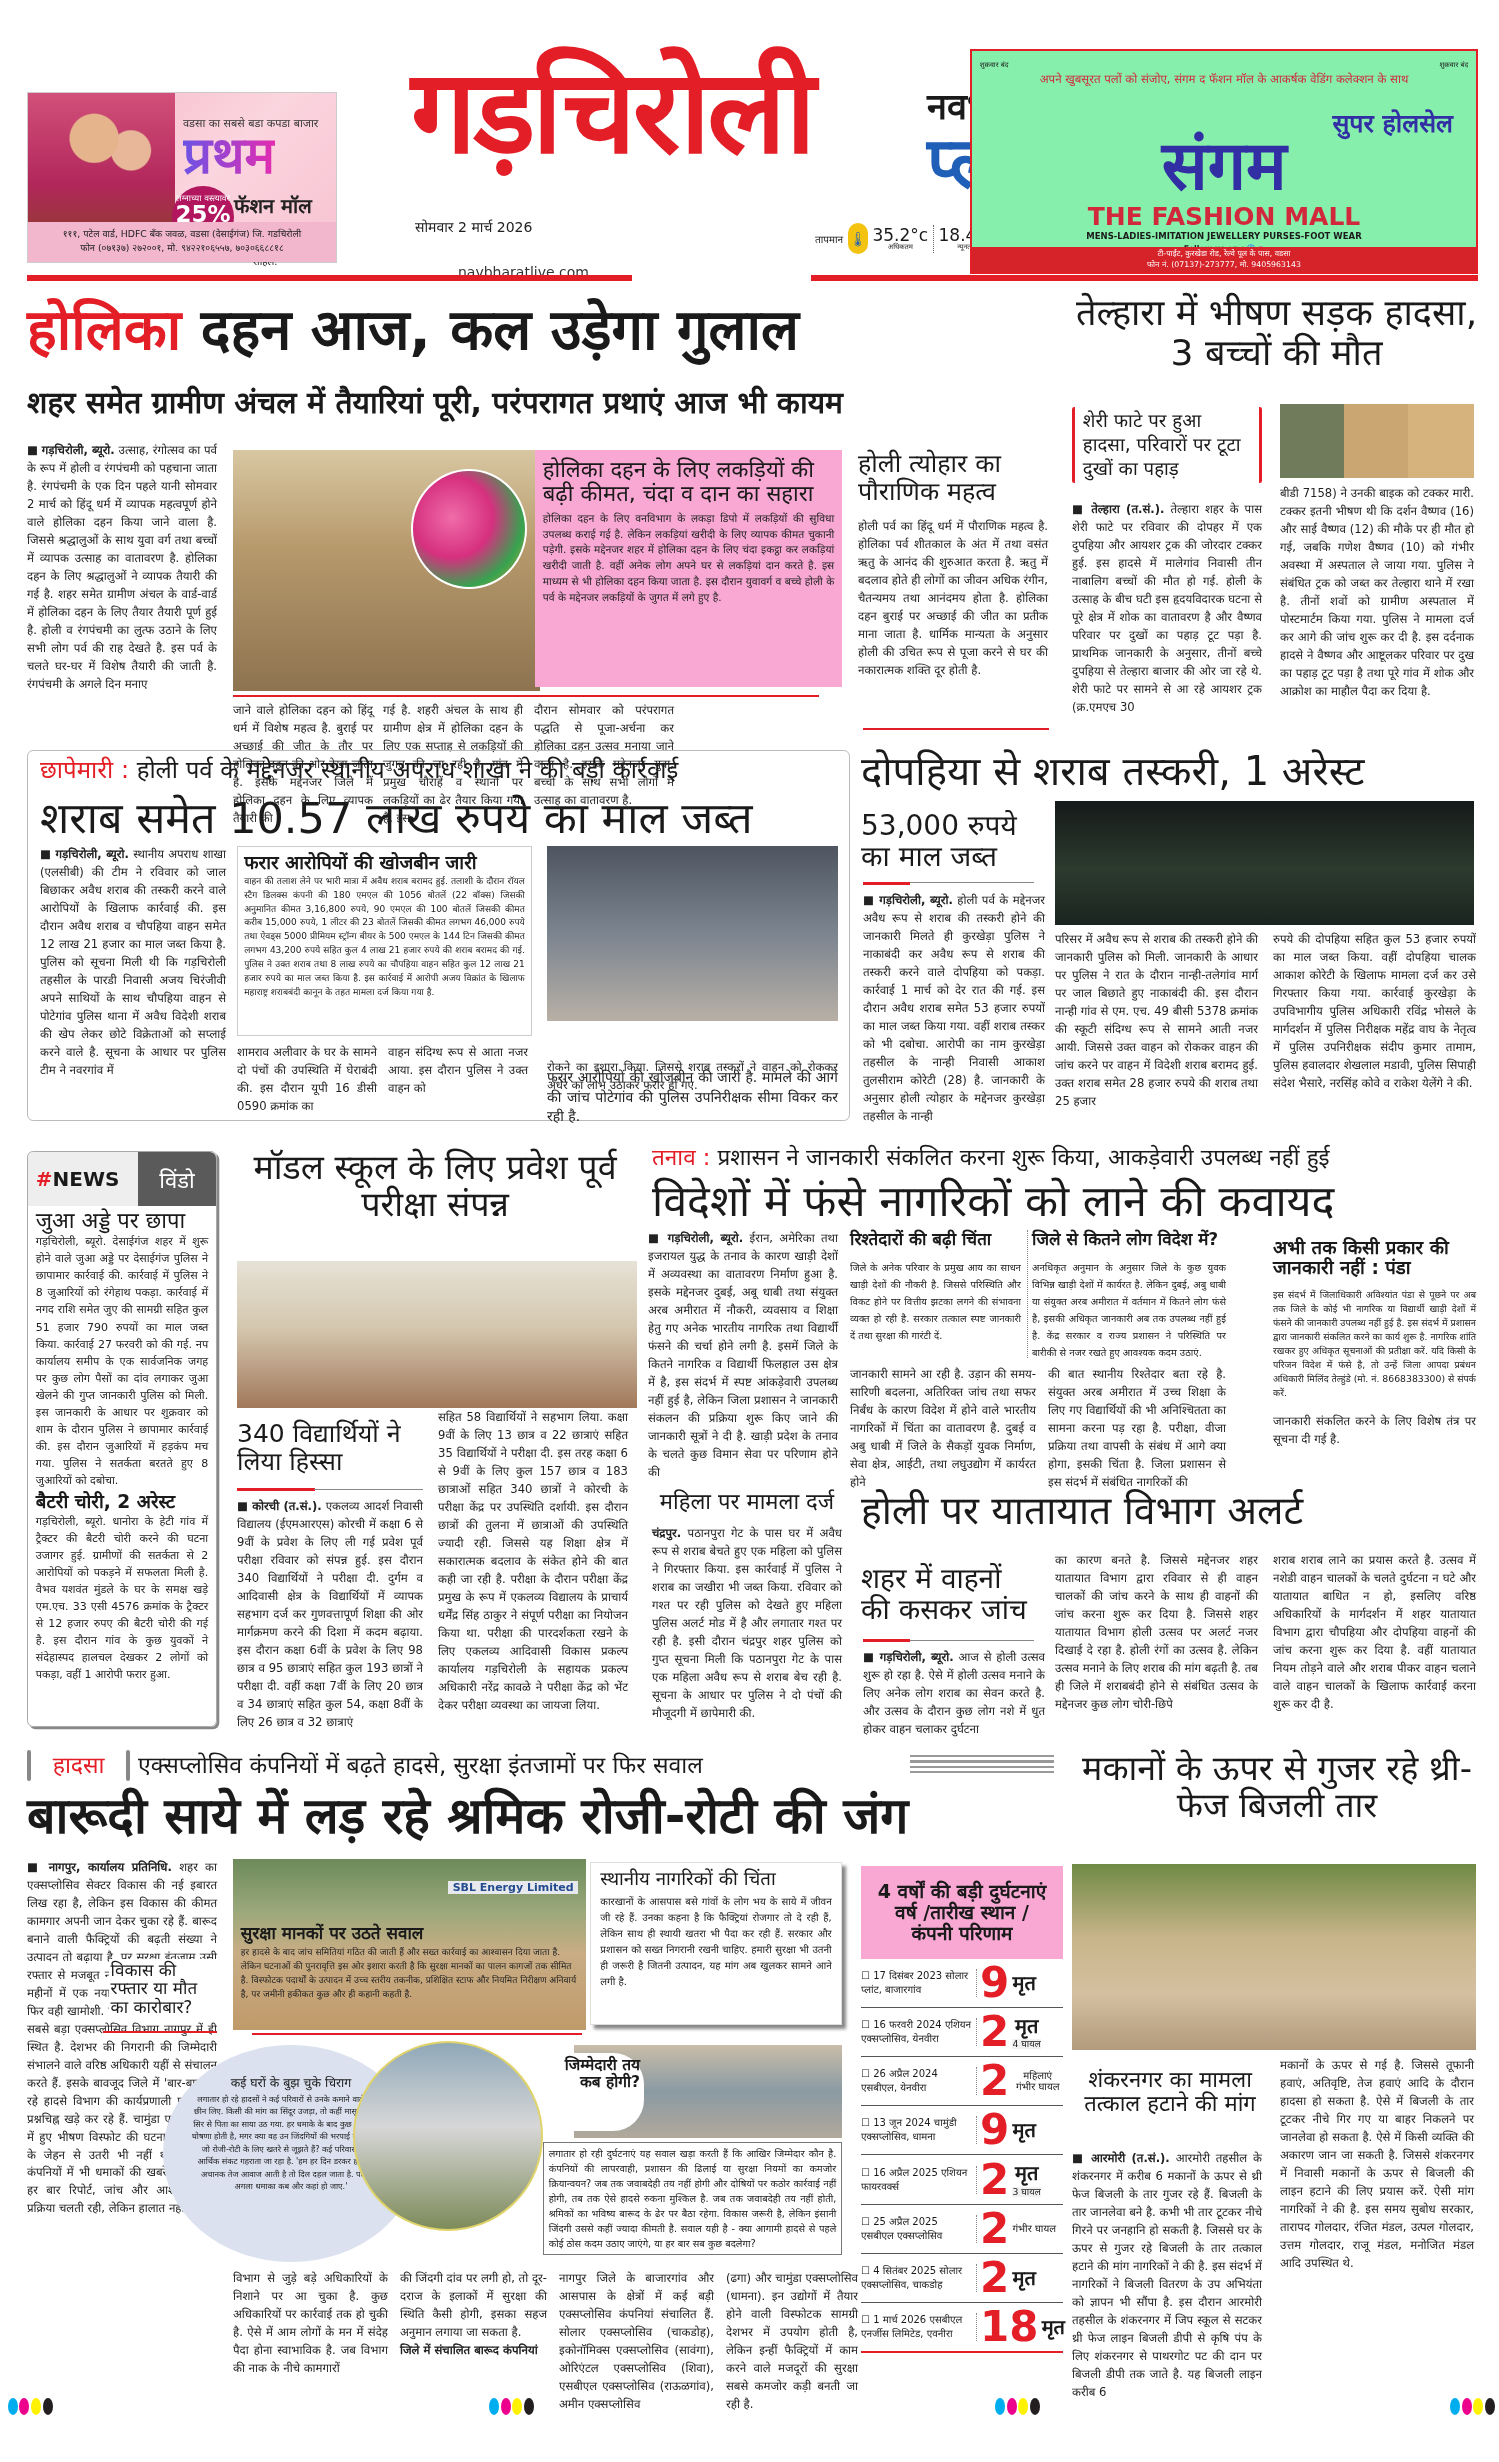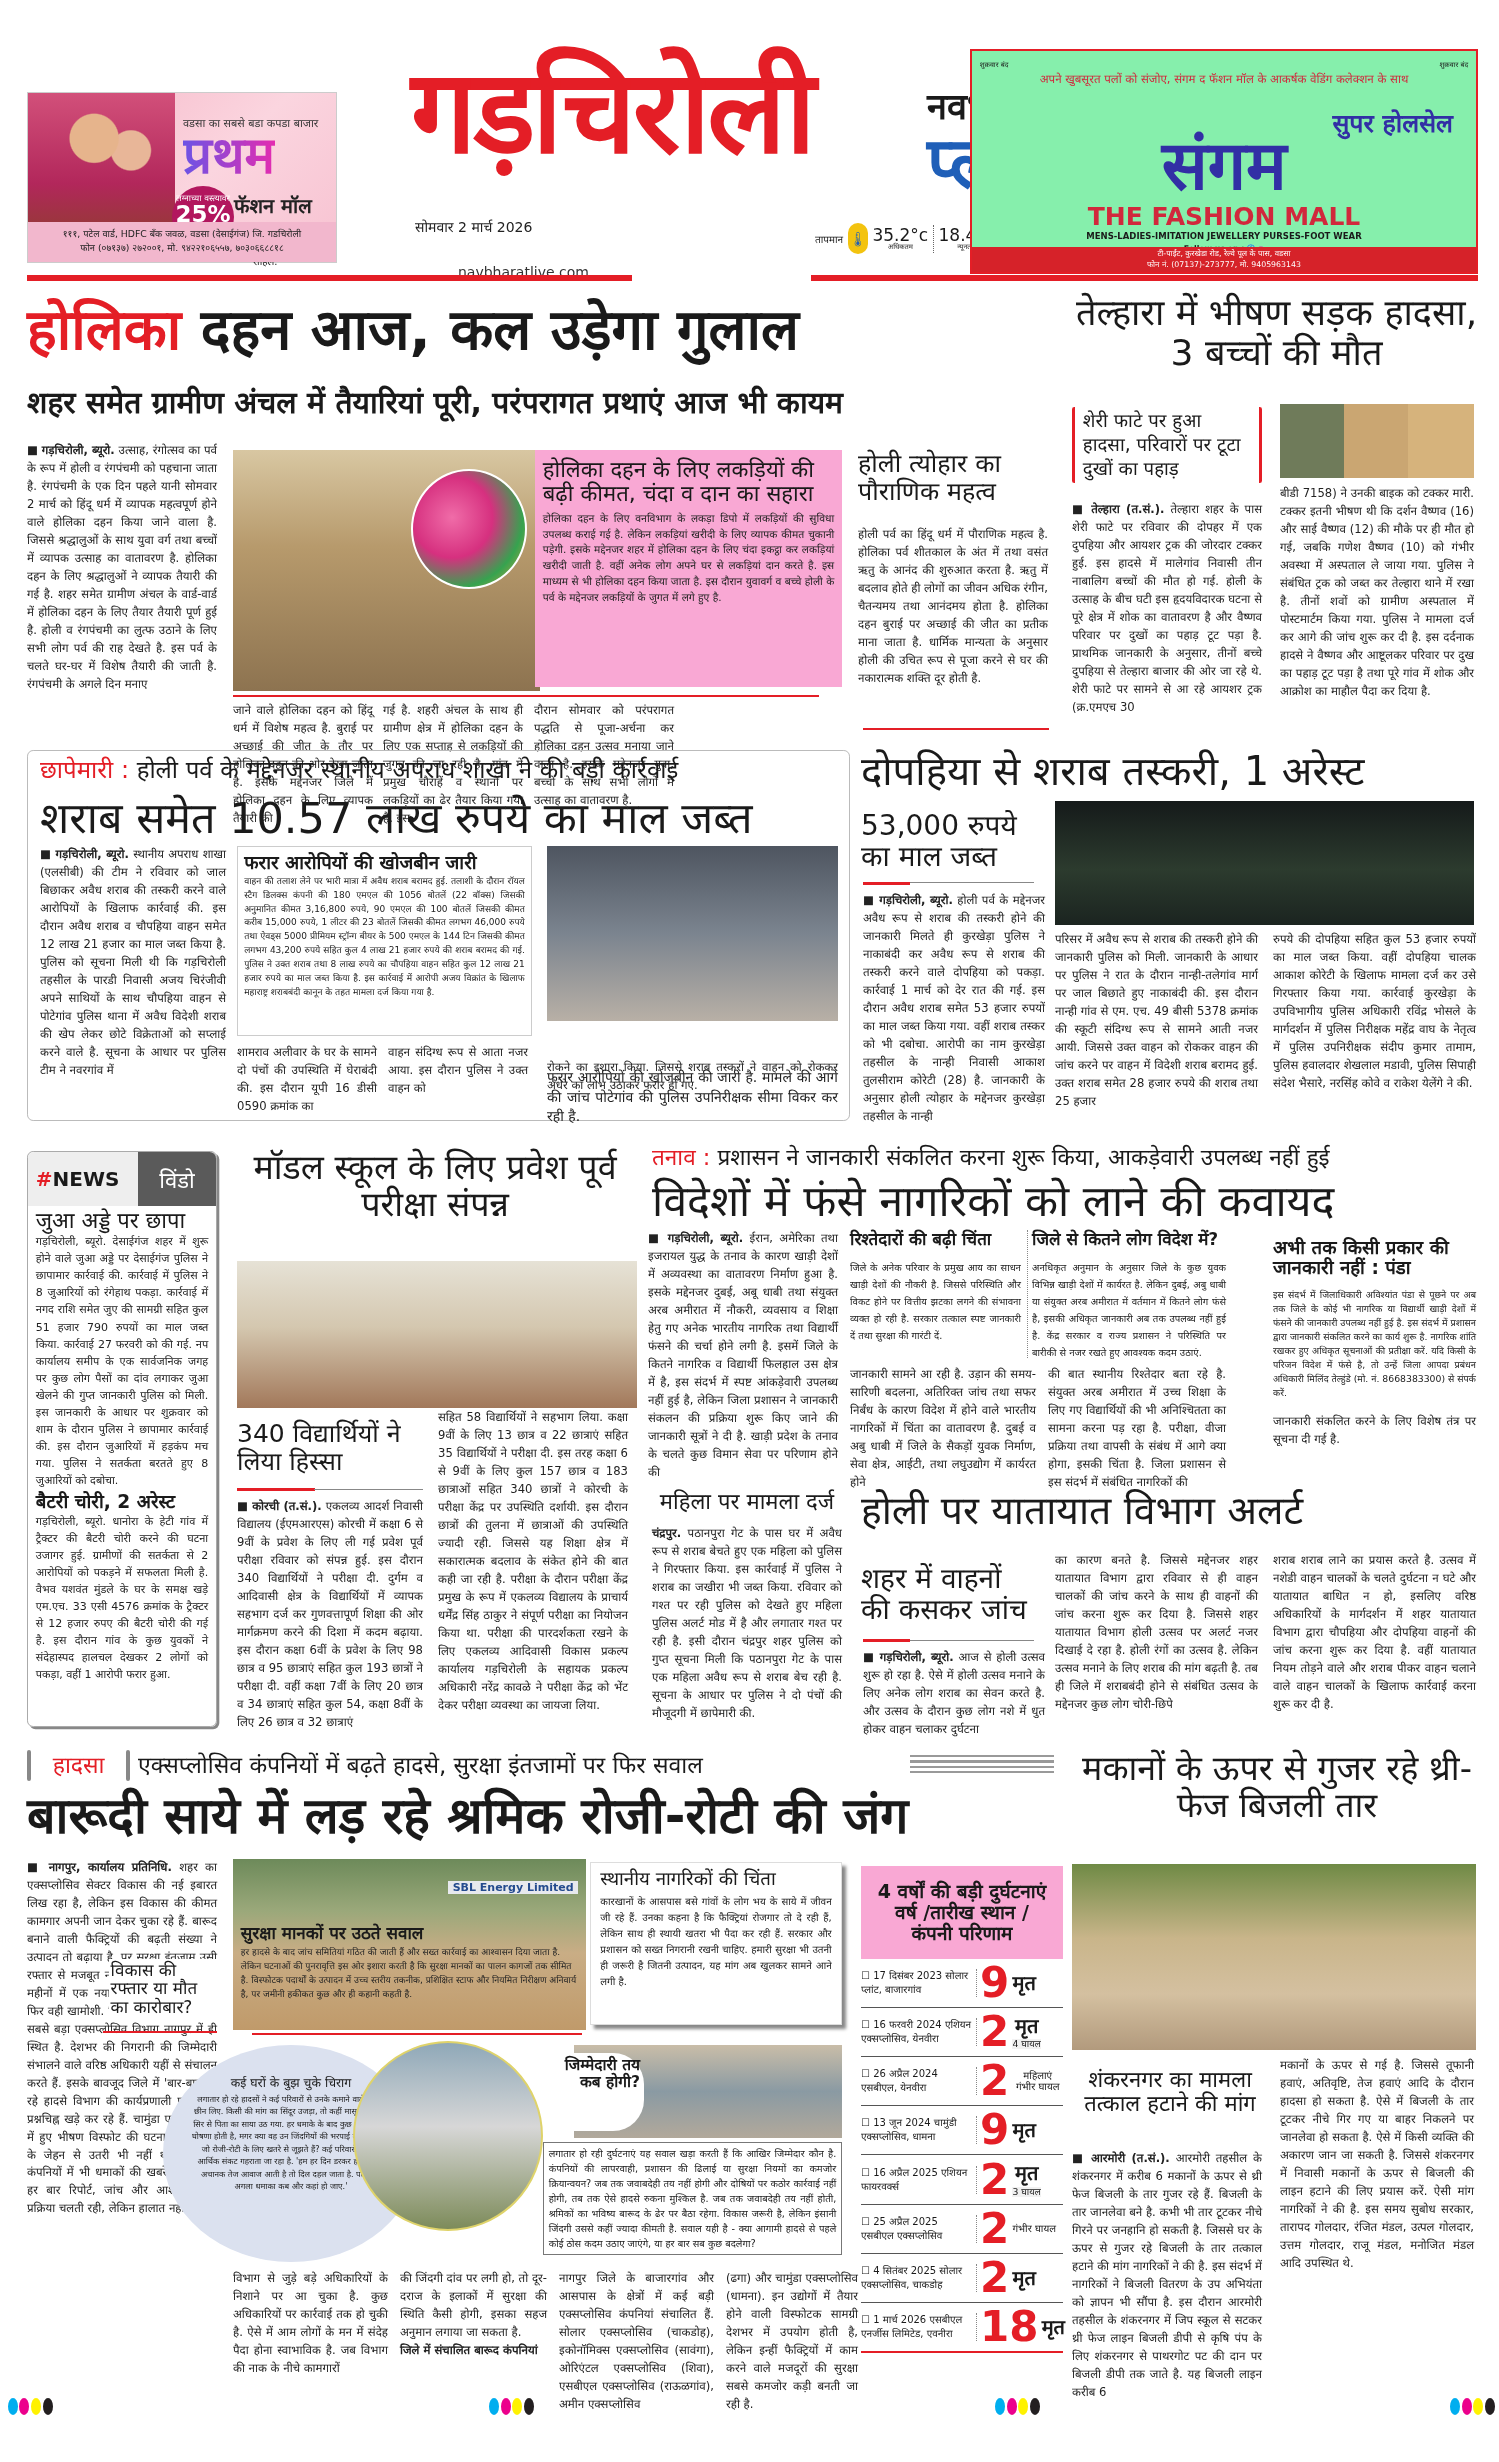--- a/index.html
+++ b/index.html
@@ -104,21 +104,21 @@
 <div class="abs sep" style="left:233px;top:695px;width:586px;height:2.3px"></div>
 <div class="abs body-text" style="left:233px;top:702px;width:140px">जाने वाले होलिका दहन को हिंदू धर्म में विशेष महत्व है. बुराई पर अच्छाई की जीत के तौर पर होलिका दहन की ओर देखा जाता है. इसके मद्देनजर जिले में होलिका दहन के लिए व्यापक तैयारी की</div>
 <div class="abs body-text" style="left:383px;top:702px;width:140px">गई है. शहरी अंचल के साथ ही ग्रामीण क्षेत्र में होलिका दहन के लिए एक सप्ताह से लकड़ियों की जुगत की जा रही है. गांव में प्रमुख चौराहें व स्थानों पर लकड़ियों का ढेर तैयार किया गया है. इस</div>
 <div class="abs body-text" style="left:534px;top:702px;width:140px">दौरान सोमवार को परंपरागत पद्धति से पूजा-अर्चना कर होलिका दहन उत्सव मनाया जाने वाला है. इसके मद्देनजर युवा, बच्चों के साथ सभी लोगों में उत्साह का वातावरण है.</div>
 
 <div class="abs graybox" style="left:535px;top:450px;width:307px;height:237px;padding:7.8px">
   <div class="hl" style="font-size:22px;font-weight:normal;margin-bottom:4.7px">होलिका दहन के लिए लकड़ियों की बढ़ी कीमत, चंदा व दान का सहारा</div>
   <div class="body-text" style="font-size:10.5px;line-height:1.5">होलिका दहन के लिए वनविभाग के लकड़ा डिपो में लकड़ियों की सुविधा उपलब्ध कराई गई है. लेकिन लकड़ियां खरीदी के लिए व्यापक कीमत चुकानी पड़ेगी. इसके मद्देनजर शहर में होलिका दहन के लिए चंदा इकट्ठा कर लकड़ियां खरीदी जाती है. वहीं अनेक लोग अपने घर से लकड़ियां दान करते है. इस माध्यम से भी होलिका दहन किया जाता है. इस दौरान युवावर्ग व बच्चे होली के पर्व के मद्देनजर लकड़ियों के जुगत में लगे हुए है.</div>
 </div>
 <div class="abs" style="left:858px;top:450px;width:190px">
-  <div class="hl" style="font-size:25px;font-weight:normal;margin-bottom:21px">होली त्योहार का पौराणिक महत्व</div>
+  <div class="hl" style="font-size:25px;font-weight:normal;margin-bottom:13px">होली त्योहार का पौराणिक महत्व</div>
   <div class="body-text">होली पर्व का हिंदू धर्म में पौराणिक महत्व है. होलिका पर्व शीतकाल के अंत में तथा वसंत ऋतु के आनंद की शुरुआत करता है. ऋतु में बदलाव होते ही लोगों का जीवन अधिक रंगीन, चैतन्यमय तथा आनंदमय होता है. होलिका दहन बुराई पर अच्छाई की जीत का प्रतीक माना जाता है. धार्मिक मान्यता के अनुसार होली की उचित रूप से पूजा करने से घर की नकारात्मक शक्ति दूर होती है.</div>
 </div>
 <div class="abs sep" style="left:863px;top:728px;width:186px;height:2.3px"></div>
 
 <div class="abs hl" style="left:1071px;top:293px;width:411px;font-size:36px;text-align:center;font-weight:normal">तेल्हारा में भीषण सड़क हादसा, 3 बच्चों की मौत</div>
 <div class="abs" style="left:1072px;top:407px;width:190px;border-left:3.9px solid #e41e26;border-right:3.9px solid #e41e26;border-radius:2.3px;padding:1.6px 7.8px;font-size:18.6px;line-height:1.3">शेरी फाटे पर हुआ हादसा, परिवारों पर टूटा दुखों का पहाड़</div>
 <div class="abs photo" style="left:1280px;top:404px;width:194px;height:74px;background:linear-gradient(90deg,#6f7b5a 0 33%,#caa672 33% 66%,#d6b37c 66%)"></div>
 <div class="abs body-text" style="left:1072px;top:501px;width:190px">■ <span class="lead">तेल्हारा (त.सं.).</span> <span>तेल्हारा शहर के पास शेरी फाटे पर रविवार की दोपहर में एक दुपहिया और आयशर ट्रक की जोरदार टक्कर हुई. इस हादसे में मालेगांव निवासी तीन नाबालिग बच्चों की मौत हो गई. होली के उत्साह के बीच घटी इस हृदयविदारक घटना से पूरे क्षेत्र में शोक का वातावरण है और वैष्णव परिवार पर दुखों का पहाड़ टूट पड़ा है. प्राथमिक जानकारी के अनुसार, तीनों बच्चे दुपहिया से तेल्हारा बाजार की ओर जा रहे थे. शेरी फाटे पर सामने से आ रहे आयशर ट्रक (क्र.एमएच 30</span></div>
 <div class="abs body-text" style="left:1280px;top:485px;width:194px">बीडी 7158) ने उनकी बाइक को टक्कर मारी. टक्कर इतनी भीषण थी कि दर्शन वैष्णव (16) और साई वैष्णव (12) की मौके पर ही मौत हो गई, जबकि गणेश वैष्णव (10) को गंभीर अवस्था में अस्पताल ले जाया गया. पुलिस ने संबंधित ट्रक को जब्त कर तेल्हारा थाने में रखा है. तीनों शवों को ग्रामीण अस्पताल में पोस्टमार्टम किया गया. पुलिस ने मामला दर्ज कर आगे की जांच शुरू कर दी है. इस दर्दनाक हादसे ने वैष्णव और आष्टूलकर परिवार पर दुख का पहाड़ टूट पड़ा है तथा पूरे गांव में शोक और आक्रोश का माहौल पैदा कर दिया है.</div>
 

